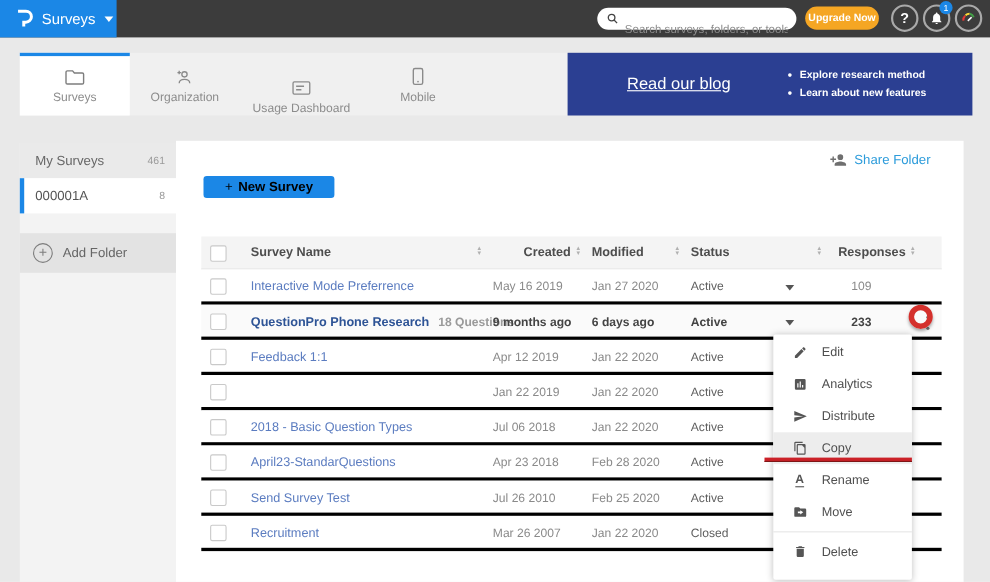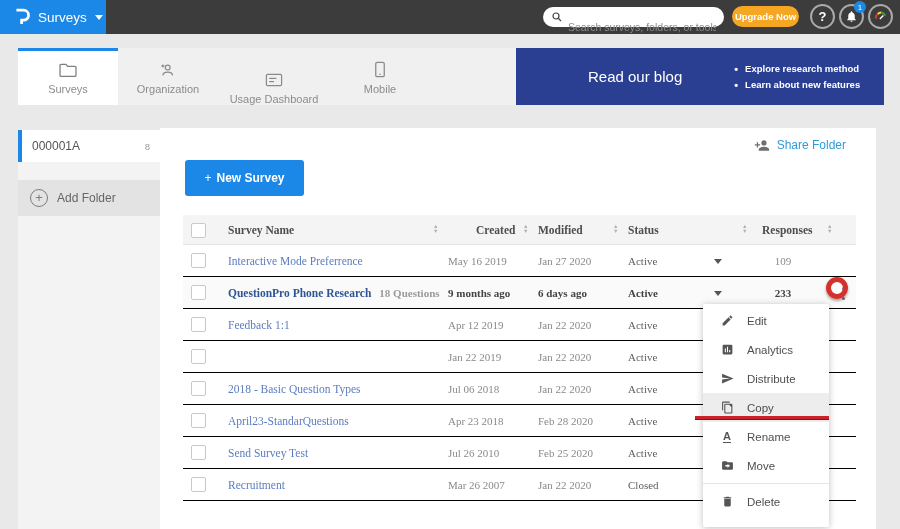--- a/index.html
+++ b/index.html
@@ -25,54 +25,54 @@
 
   
   .tabstrip { position:absolute; left:18px; top:48px; width:498px; height:57px; background:#f0f0f0; display:flex; }
   .tab { width:100px; height:57px; display:flex; flex-direction:column; align-items:center; justify-content:center; gap:5px; cursor:pointer; border-top:3px solid transparent; }
   .tab .tlabel { font-size:11px; color:#8c8c8c; }
   .tab.active { background:#fff; border-top:3px solid #1b87e6; }
   .tab.wide { width:112px;justify-content:flex-end; }
 
   
   .banner { position:absolute; left:516px; top:48px; width:368px; height:57px; background:#2b3f92; display:flex; align-items:center; cursor:pointer; }
-  .banner-title { color:#fff; font-size:15px; margin-left:72px; }
+  .banner-title { color:#fff; font-size:15px; margin-left:54px;text-decoration:underline; }
   .banner-bullets { margin-left:52px; }
   .banner-bullet { color:#fff; font-size:9.5px; font-weight:bold; line-height:16px; display:flex; align-items:center; }
   .banner-bullet::before { content:"•"; margin-right:7px; font-size:11px; }
 
   
   .sidebar { position:absolute; left:18px; top:130px; width:142px; height:399px; background:#f3f3f3; }
   .side-row { height:32px; display:flex; align-items:center; padding:0 10px 0 14px; cursor:pointer; font-size:12px; color:#666; }
   .side-row .count { margin-left:auto; font-size:9.5px; color:#9b9b9b; }
   .side-myrow { background:#eaeaea; }
   .side-selected { background:#fff; border-left:4px solid #1b87e6; padding-left:10px; color:#555; }
   .side-addfolder { margin-top:18px; height:36px; background:#e3e3e3; display:flex; align-items:center; padding-left:12px; cursor:pointer; }
   .addf-circle { width:18px; height:18px; border:1.6px solid #7d7d7d; border-radius:50%; color:#7d7d7d; font-size:13px; line-height:15px; text-align:center; margin-right:9px; }
   .addf-label { font-size:12px; color:#666; }
 
   
   .main { position:absolute; left:160px; top:128px; width:716px; height:401px; background:#fff; }
   .share-folder { position:absolute; right:30px; top:10px; display:flex; align-items:flex-end; gap:7px; cursor:pointer; }
   .share-folder .sf-label { color:#2d9cdb; font-size:12px; }
-  .new-survey { position:absolute; left:25px; top:32px; width:119px; height:36px; background:#1b87e6; border:none; border-radius:3px; color:#ffffff; font-size:12px; font-weight:bold; cursor:pointer; font-family:inherit; }
+  .new-survey { position:absolute; left:25px; top:32px; width:119px; height:20px; background:#1b87e6; border:none; border-radius:3px; color:#000000; font-size:12px; font-weight:bold; cursor:pointer; font-family:inherit; }
   .new-survey .plus { font-weight:normal; margin-right:5px; }
 
   
-  .table { position:absolute; left:23px; top:87px; width:673px;font-family:Liberation Serif, serif; }
+  .table { position:absolute; left:23px; top:87px; width:673px; }
   .thead { position:relative; height:30px; background:#f4f4f4; border-bottom:1px solid #e4e4e4; }
   .thead span.hlabel { position:absolute; top:9px; font-size:11.5px; font-weight:bold; color:#4d4d4d; cursor:pointer; }
   .cb { position:absolute; left:8px; top:8px; width:15px; height:15px; background:#fff; border:1px solid #c9c9c9; border-radius:2px; cursor:pointer; }
   .h-name{left:45px;} .h-created{left:265px;margin-left:28px;} .h-modified{left:355px;} .h-status{left:445px;} .h-resp{left:579px;}
   .sort { position:absolute; top:9px; width:8px; cursor:pointer; }
   .sort::before { content:"▲"; display:block; font-size:5.5px; line-height:5px; color:#b0b0b0; }
   .sort::after  { content:"▼"; display:block; font-size:5.5px; line-height:5px; color:#b0b0b0; }
   .s1{left:250px;} .s2{left:340px;} .s3{left:430px;} .s4{left:559px;} .s5{left:644px;}
 
-  .trow { position:relative; height:32px; border-bottom:1px solid #000000; background:#fff; }
+  .trow { position:relative; height:32px; border-bottom:3px solid #000000; background:#fff; }
   .trow .cb { top:8px; }
   .sname { position:absolute; left:45px; top:10px; font-size:11.5px; color:#5b7cc0; cursor:pointer; text-decoration:none; }
   .qbadge { font-size:11px; color:#9a9a9a; font-weight:bold; margin-left:8px; }
   .cell { position:absolute; top:10px; font-size:11px; color:#8a8a8a; }
   .c-created{left:265px;} .c-modified{left:355px;} .c-status{left:445px; color:#5f5f5f;}
   .scaret { position:absolute; left:531px; top:14px; width:0; height:0; border-left:4px solid transparent; border-right:4px solid transparent; border-top:5px solid #555; cursor:pointer; }
   .c-resp { left:575px; width:50px; text-align:center; }
   .trow.hl { background:#fafafa; }
   .trow.hl .sname { color:#2e5496; font-weight:bold; }
   .trow.hl .cell { color:#444; font-weight:bold; }
@@ -165,20 +165,24 @@
 
 <div class="banner">
   <span class="banner-title">Read our blog</span>
   <div class="banner-bullets">
     <div class="banner-bullet">Explore research method</div>
     <div class="banner-bullet">Learn about new features</div>
   </div>
 </div>
 
 <div class="sidebar">
+  <div class="side-row side-myrow">
+    <span>My Surveys</span>
+    <span class="count">461</span>
+  </div>
   <div class="side-row side-selected">
     <span>000001A</span>
     <span class="count">8</span>
   </div>
   <div class="side-addfolder">
     <span class="addf-circle">+</span>
     <span class="addf-label">Add Folder</span>
   </div>
 </div>
 

